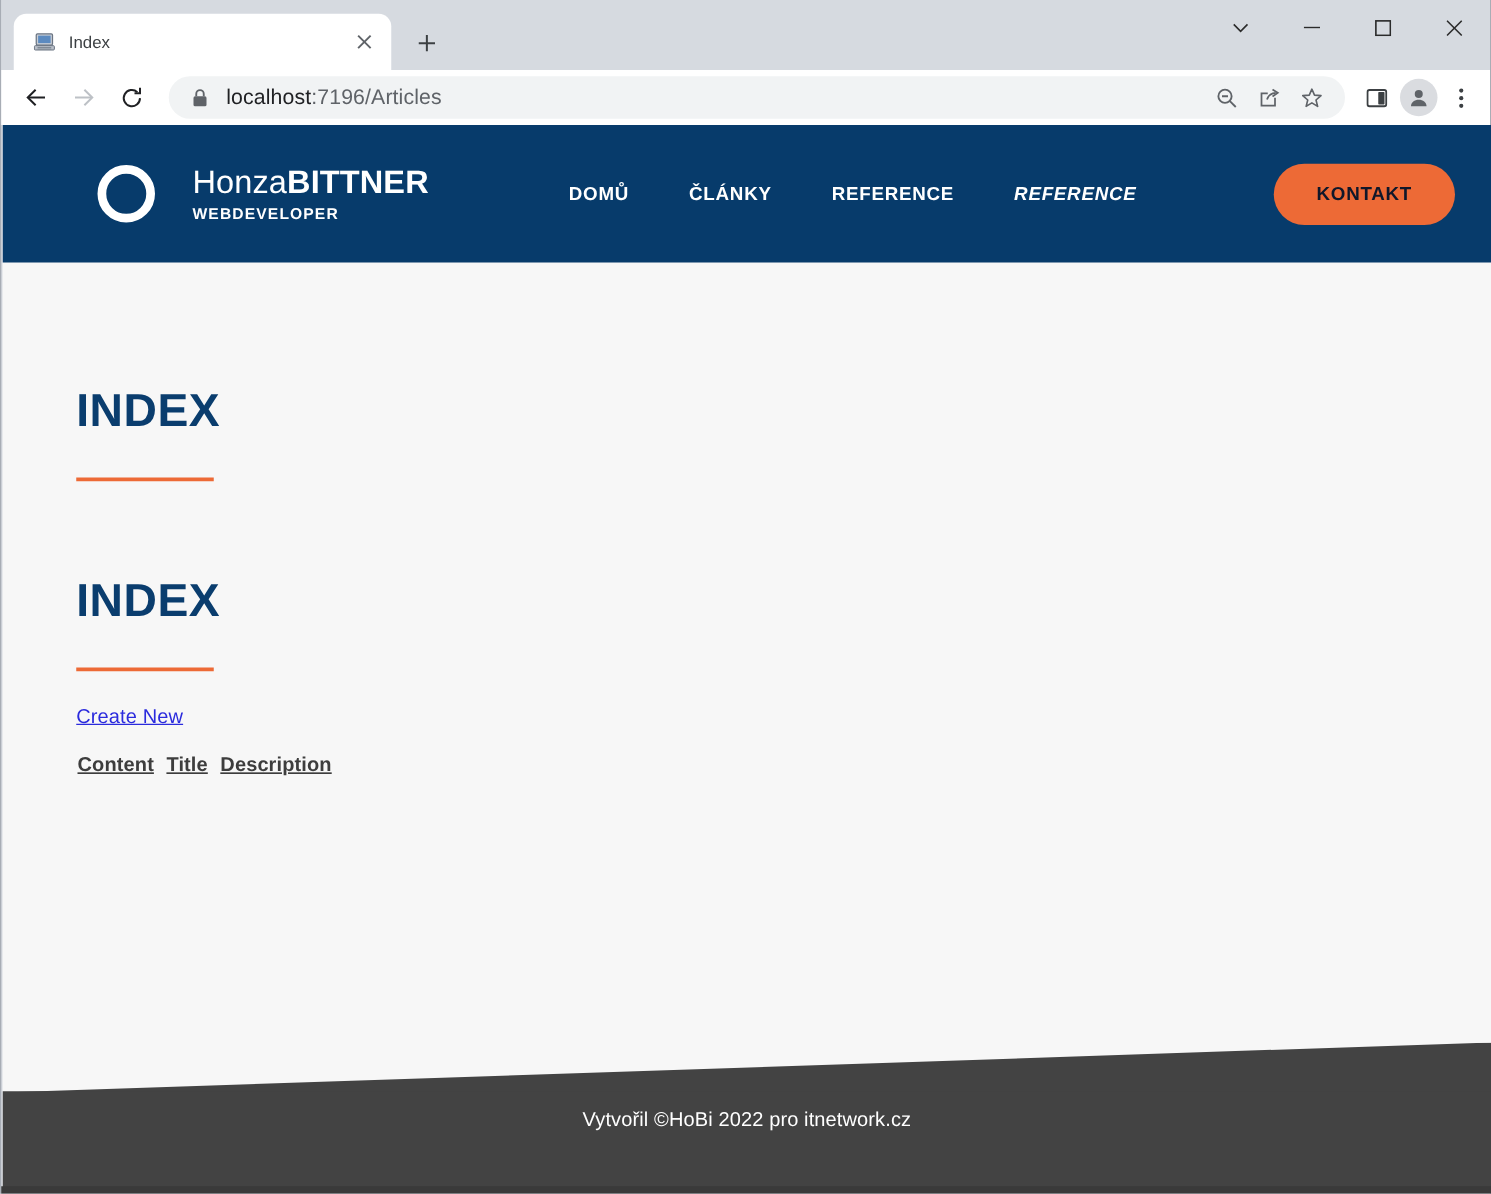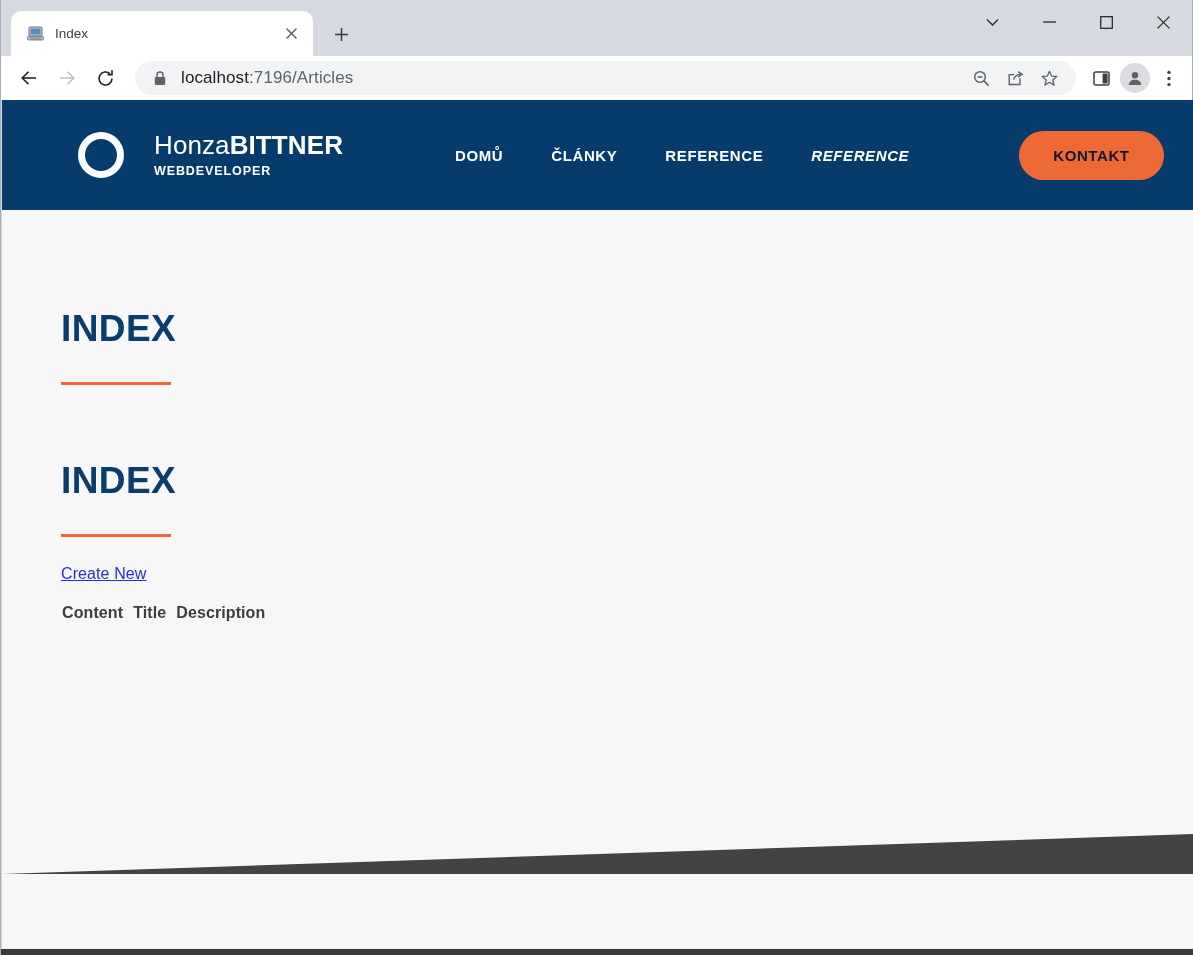--- a/index.html
+++ b/index.html
@@ -324,20 +324,21 @@
     margin-top: 28px;
     font-size: 16px;
     color: #2b2bdd;
     text-decoration: underline;
     letter-spacing: 0.1px;
   }
 
   .data-table {
     margin-top: 21px;
     border-collapse: collapse;
+    text-decoration: underline;
   }
 
   .data-table th {
     font-size: 16px;
     font-weight: 700;
     color: #3d3d3d;
     text-align: left;
     padding: 0 10px 0 0;
     letter-spacing: 0.1px;
     white-space: nowrap;
@@ -570,19 +571,22 @@
             <th>Title</th>
             <th>Description</th>
           </tr>
         </thead>
         <tbody></tbody>
       </table>
     </main>
 
     <footer class="site-footer">
       <div class="footer-slant"></div>
+      <div class="footer-body">
+        <span class="footer-text">Vytvořil ©HoBi 2022 pro itnetwork.cz</span>
+      </div>
     </footer>
   </div>
 
   <div class="bottom-strip">
     <div class="bottom-strip-inner"></div>
   </div>
 </div>
 
 </body></html>

